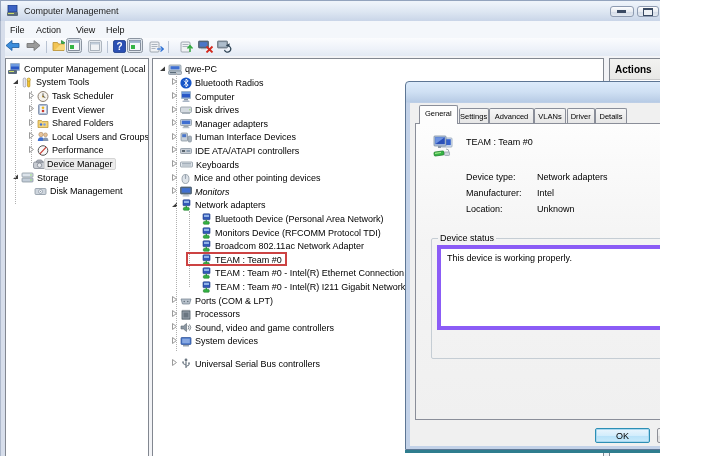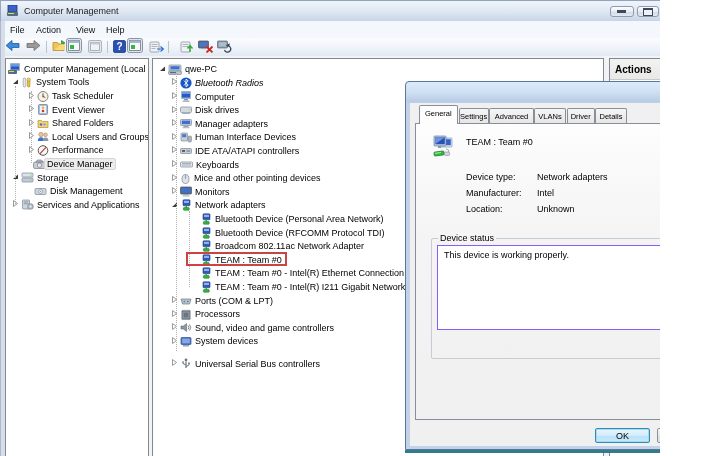--- a/index.html
+++ b/index.html
@@ -56,21 +56,21 @@
 .tab{position:absolute;top:5px;height:15px;box-sizing:border-box;border:1px solid #8a8e99;border-bottom:none;
  background:linear-gradient(180deg,#f6f6f6,#e6e6e6);font-size:7.5px;text-align:center;
  border-radius:2px 2px 0 0;line-height:15px;}
 #tabGeneral{top:2px;height:19px;background:#fdfdfd;z-index:3;line-height:16px;font-size:7.5px;}
 #tabpage{position:absolute;left:5px;top:20px;width:296px;height:297px;box-sizing:border-box;border:1px solid #8a8e99;
  background:linear-gradient(180deg,#fdfdfd 0%,#f4f4f4 40%,#f0f0f0 100%);}
 
 .dtxt{position:absolute;font-size:9px;white-space:nowrap;}
 #grpbox{position:absolute;left:21px;top:135px;width:276px;height:121px;box-sizing:border-box;border:1px solid #c5cdd4;border-radius:2px;}
 #grplbl{position:absolute;left:28px;top:130px;background:linear-gradient(180deg,#f6f6f6,#f3f3f3);padding:0 2px;font-size:9px;}
-#dstat{position:absolute;left:27px;top:142px;width:256px;height:85px;box-sizing:border-box;background:#fff;border:1px solid #8b5cf6;}
+#dstat{position:absolute;left:27px;top:142px;width:256px;height:85px;box-sizing:border-box;background:#fff;border:4px solid #8b5cf6;}
 #sbar{position:absolute;right:0;top:0;width:13px;bottom:0;background:#f0f0f0;border-left:1px solid #e3e3e3;}
 .sarr{position:absolute;left:3px;width:0;height:0;border-left:3.5px solid transparent;border-right:3.5px solid transparent;}
 #okbtn,#cbtn{position:absolute;height:15px;font-size:9px;text-align:center;line-height:14px;border-radius:2px;}
 #okbtn{left:185px;top:325px;width:55px;box-sizing:border-box;border:1px solid #2c8fb5;box-shadow:0 0 0 1px #a8d7ef inset;
  background:linear-gradient(180deg,#eaf5fd 0%,#d3edfc 50%,#b8e2f9 55%,#c8eafb 100%);}
 #cbtn{left:247px;top:325px;width:56px;box-sizing:border-box;border:1px solid #8e9097;
  background:linear-gradient(180deg,#f5f5f5 0%,#ebebeb 50%,#dddddd 55%,#e6e6e6 100%);font-family:Liberation Serif, serif;}
 </style></head>
 <body>
 <div id="root">
@@ -246,50 +246,37 @@
         <span class="lbl">Storage</span>
       </div>
 <div class="r" style="left:28px;top:125.7px;">
         <svg width="13" height="11" viewBox="0 0 13 11">
           <rect x="1" y="2.5" width="11" height="6" rx="1" fill="#cfd6de" stroke="#7d8a96" stroke-width="0.7"></rect>
           <circle cx="6.5" cy="5.5" r="2" fill="#ecf0f4" stroke="#7d8a96" stroke-width="0.6"></circle>
           <circle cx="6.5" cy="5.5" r="0.6" fill="#7d8a96"></circle>
         </svg>
         <span class="lbl">Disk Management</span>
       </div>
-<div class="r" style="left:4px;top:139.3px;">
-        <span class="tw"><svg width="11" height="11" viewBox="0 0 11 11">
-            <path d="M3.5 2.5 L7.5 5.5 L3.5 8.5 Z" fill="#fdfdfd" stroke="#9a9a9a" stroke-width="1"></path>
-          </svg></span>
-        <svg width="13" height="11" viewBox="0 0 13 11">
-          <rect x="1.5" y="1" width="7" height="9" rx="0.8" fill="#cdd4dc" stroke="#7d8a96" stroke-width="0.7"></rect>
-          <rect x="2.8" y="2.4" width="4.4" height="1" fill="#8b97a4"></rect>
-          <rect x="2.8" y="4.2" width="4.4" height="1" fill="#8b97a4"></rect>
-          <circle cx="9.5" cy="7.5" r="2.8" fill="#b7c1cc" stroke="#6f7c89" stroke-width="0.7"></circle>
-          <circle cx="9.5" cy="7.5" r="1" fill="#eef1f4"></circle>
-        </svg>
-        <span class="lbl">Services and Applications</span>
-      </div>
 <div class="vdot" style="left:9px;top:27px;height:118px;"></div>
 <div class="vdot" style="left:25px;top:32px;height:72px;"></div>
     </div>
 <div class="pane" id="cpane">
       <div class="r" style="left:4px;top:3.8px;">
         <span class="tw"><svg width="11" height="11" viewBox="0 0 11 11">
             <path d="M8 3.5 L8 8 L3 8 Z" fill="#3c3c3c"></path>
           </svg></span>
         <svg width="14" height="11" viewBox="0 0 14 11">
           <rect x="1" y="1" width="12" height="6" rx="1" fill="#c9d4de" stroke="#7d8a96" stroke-width="0.7"></rect>
           <rect x="2.5" y="2.2" width="9" height="3.2" fill="#3f6fd1"></rect>
           <rect x="0.5" y="7" width="13" height="3.5" rx="1" fill="#b9c4ce" stroke="#7d8a96" stroke-width="0.7"></rect>
           <rect x="2" y="8" width="6" height="1.2" fill="#5b6b78"></rect>
         </svg>
         <span class="lbl">qwe-PC</span>
       </div>
-<div class="r" style="left:16px;top:17.4px;font-style:italic;">
+<div class="r" style="left:16px;top:17.4px;">
         <span class="tw"><svg width="11" height="11" viewBox="0 0 11 11">
             <path d="M3.5 2.5 L7.5 5.5 L3.5 8.5 Z" fill="#fdfdfd" stroke="#9a9a9a" stroke-width="1"></path>
           </svg></span>
         <svg width="12" height="12" viewBox="0 0 12 12">
           <circle cx="6" cy="6" r="5.6" fill="#1756c8"></circle>
           <path d="M4 3.6 L8.2 8.2 L6 9.8 L6 2.2 L8.2 3.8 L4 8.4" stroke="#fff" stroke-width="0.9" fill="none"></path>
         </svg>
         <span class="lbl">Bluetooth Radios</span>
       </div>
 <div class="r" style="left:16px;top:31.0px;">
@@ -364,21 +351,21 @@
         <span class="tw"><svg width="11" height="11" viewBox="0 0 11 11">
             <path d="M3.5 2.5 L7.5 5.5 L3.5 8.5 Z" fill="#fdfdfd" stroke="#9a9a9a" stroke-width="1"></path>
           </svg></span>
         <svg width="11" height="11" viewBox="0 0 11 11">
           <ellipse cx="5.5" cy="6" rx="3.5" ry="4.5" fill="#dde3e9" stroke="#7d8a96" stroke-width="0.7"></ellipse>
           <path d="M5.5 1.5 L5.5 6" stroke="#7d8a96" stroke-width="0.7"></path>
           <rect x="4.8" y="3" width="1.4" height="2" rx="0.7" fill="#9aa6b2"></rect>
         </svg>
         <span class="lbl">Mice and other pointing devices</span>
       </div>
-<div class="r" style="left:16px;top:126.2px;">
+<div class="r" style="left:16px;top:126.2px;font-style:italic;">
         <span class="tw"><svg width="11" height="11" viewBox="0 0 11 11">
             <path d="M3.5 2.5 L7.5 5.5 L3.5 8.5 Z" fill="#fdfdfd" stroke="#9a9a9a" stroke-width="1"></path>
           </svg></span>
         <svg width="12" height="11" viewBox="0 0 12 11">
           <rect x="0.5" y="1" width="11" height="7" rx="0.8" fill="#5a7086" stroke="#3e4f60" stroke-width="0.7"></rect>
           <rect x="1.8" y="2.2" width="8.4" height="4.4" fill="#3f6fd1"></rect>
           <rect x="3.5" y="8.2" width="5" height="1" fill="#9aa5af"></rect>
           <rect x="2.5" y="9.2" width="7" height="1.2" rx="0.5" fill="#b4bec7"></rect>
         </svg>
         <span class="lbl">Monitors</span>
@@ -404,21 +391,21 @@
         </svg>
         <span class="lbl">Bluetooth Device (Personal Area Network)</span>
       </div>
 <div class="r" style="left:47px;top:167.0px;">
         <svg width="12" height="12" viewBox="0 0 12 12">
           <rect x="3" y="0.8" width="7" height="6" rx="0.8" fill="#3358b8" stroke="#1d3a80" stroke-width="0.6"></rect>
           <rect x="4" y="1.8" width="5" height="2.2" fill="#8fb2e8"></rect>
           <rect x="5.6" y="6.8" width="1.4" height="2" fill="#2faa3c"></rect>
           <rect x="3.4" y="8.6" width="5.8" height="2.6" rx="0.6" fill="#35b545" stroke="#1c7a28" stroke-width="0.6"></rect>
         </svg>
-        <span class="lbl">Bluetooth Device (RFCOMM Protocol TDI)</span>
+        <span class="lbl">Monitors Device (RFCOMM Protocol TDI)</span>
       </div>
 <div class="r" style="left:47px;top:180.6px;">
         <svg width="12" height="12" viewBox="0 0 12 12">
           <rect x="3" y="0.8" width="7" height="6" rx="0.8" fill="#3358b8" stroke="#1d3a80" stroke-width="0.6"></rect>
           <rect x="4" y="1.8" width="5" height="2.2" fill="#8fb2e8"></rect>
           <rect x="5.6" y="6.8" width="1.4" height="2" fill="#2faa3c"></rect>
           <rect x="3.4" y="8.6" width="5.8" height="2.6" rx="0.6" fill="#35b545" stroke="#1c7a28" stroke-width="0.6"></rect>
         </svg>
         <span class="lbl">Broadcom 802.11ac Network Adapter</span>
       </div>

